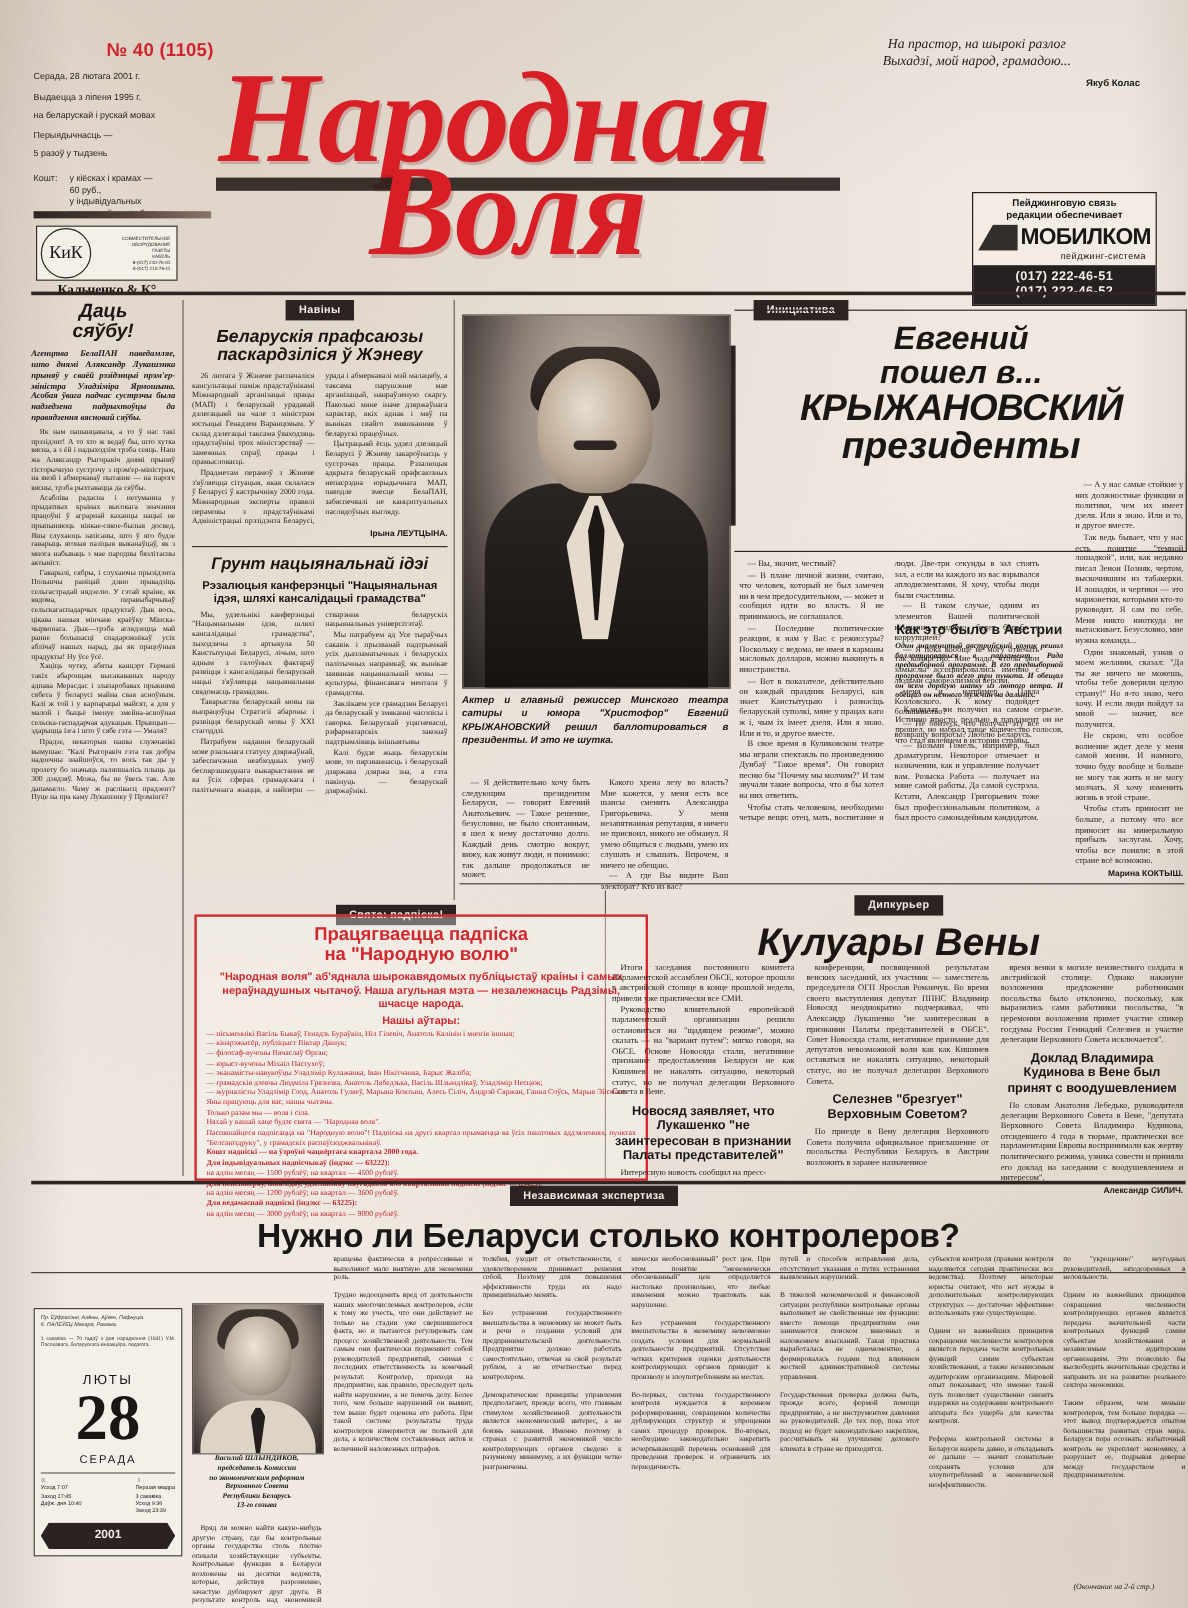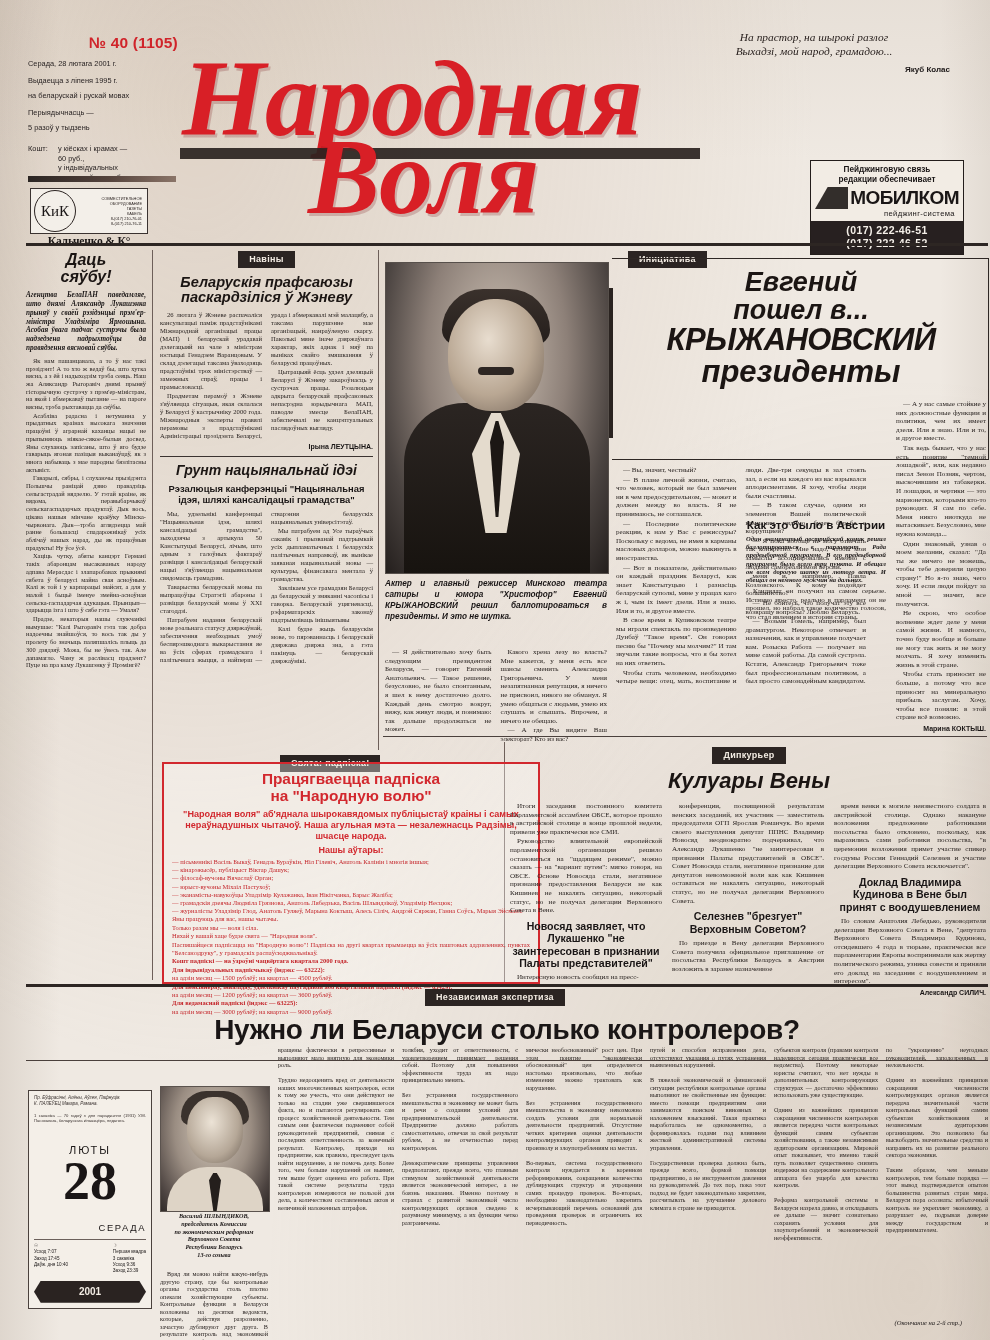--- a/index.html
+++ b/index.html
@@ -137,21 +137,21 @@
   .dip .hl{font-size:25px;margin:6px 0 7px;}
   .dipSub{font-family:"Liberation Sans",sans-serif;font-weight:bold;font-size:10.6px;line-height:12.4px;text-align:center;margin:5px 0 4px;}
   .bigHead{font-family:"Liberation Sans",sans-serif;font-weight:bold;font-size:28px;text-align:center;letter-spacing:-.3px;margin:8px 0 8px;}
 
   
   .cal{position:absolute;left:28px;top:1090px;width:124px;border:1px solid #4a413d;background:#f4efe8;box-sizing:border-box;padding:4px 5px 5px;}
   .cal .names{font-family:"Liberation Sans",sans-serif;font-style:italic;font-size:4.5px;line-height:6px;color:#3a3230;}
   .cal .note{font-family:"Liberation Sans",sans-serif;font-size:4.2px;line-height:5.4px;margin-top:6px;color:#3a3230;text-align:justify;}
   .cal .month{font-family:"Liberation Sans",sans-serif;font-size:11px;text-align:center;letter-spacing:2px;margin-top:20px;}
   .cal .day{font-family:"Liberation Serif",serif;font-size:54px;font-weight:bold;text-align:center;line-height:54px;margin-top:-2px;}
-  .cal .dow{font-family:"Liberation Sans",sans-serif;font-size:9.4px;text-align:right;letter-spacing:1.6px;margin-top:14px;}
+  .cal .dow{font-family:"Liberation Sans",sans-serif;font-size:9.4px;text-align:center;letter-spacing:1.6px;margin-top:2px;}
   .cal .sunbox{display:flex;justify-content:space-between;border-top:1px solid #6b605b;margin-top:6px;padding-top:3px;}
   .cal .sunbox div{font-family:"Liberation Sans",sans-serif;font-size:4.6px;line-height:6.4px;}
   .cal .ribbon{margin-top:6px;height:22px;display:flex;align-items:center;justify-content:center;
     background:#2a2321;color:#f2ece4;font-family:"Liberation Sans",sans-serif;font-weight:bold;font-size:10px;
     clip-path:polygon(6% 0,94% 0,100% 50%,94% 100%,6% 100%,0 50%);}
 
   .expPhoto{position:absolute;left:160px;top:1086px;width:108px;height:124px;
     background:radial-gradient(ellipse at 48% 34%, #d8cdbf 0%, #9a8d82 48%, #4c4340 82%, #2a2523 100%);border:1px solid #5b534e;overflow:hidden;}
   .expPhoto .h2{position:absolute;left:26px;top:10px;width:56px;height:66px;border-radius:46%;
     background:radial-gradient(ellipse at 44% 38%,#ece3d6,#b5a797 60%,#6c6055);}
@@ -316,21 +316,21 @@
     <div class="body cols2">
       <p>— Я действительно хочу быть следующим президентом Беларуси, — говорит Евгений Анатольевич. — Такое решение, безусловно, не было спонтанным, я шел к нему достаточно долго. Каждый день смотрю вокруг, вижу, как живут люди, и понимаю: так дальше продолжаться не может.</p>
       <p>Какого хрена лезу во власть? Мне кажется, у меня есть все шансы сменить Александра Григорьевича. У меня незапятнанная репутация, я ничего не присвоил, никого не обманул. Я умею общаться с людьми, умею их слушать и слышать. Впрочем, я ничего не обещаю.</p>
       <p>— А где Вы видите Ваш электорат? Кто из вас?</p>
     </div>
   </div>
 
   <div style="position:absolute;left:616px;top:466px;width:250px;">
     <div class="body cols2">
       <p>— Вы, значит, честный?</p>
-      <p>— В плане личной жизни, считаю, что человек, который не был замечен ни в чем предосудительном, — может и должен между во власть. Я не принимаюсь, не соглашался.</p>
+      <p>— В плане личной жизни, считаю, что человек, который не был замечен ни в чем предосудительном, — может и сообщил идти во власть. Я не принимаюсь, не соглашался.</p>
       <p>— Последние политические реакции, к нам у Вас с режиссуры? Поскольку с ведома, не имея в карманы масловых долларов, можно выкинуть в иностранства.</p>
       <p>— Вот в показателе, действительно он каждый праздник Беларусі, как знает Канстытуцыю і разнасіць беларускай суполкі, мяне у працах каго ж і, чым іх імеет дзеля. Или я знаю. Или и то, и другое вместе.</p>
       <p>В свое время в Куликовском театре мы играли спектакль по произведению Дунбаў "Такое время". Он говорил песню бы "Почему мы молчим?" И там звучали такие вопросы, что я бы хотел на них ответить.</p>
       <p>Чтобы стать человеком, необходимо четыре вещи: отец, мать, воспитание и люди. Две-три секунды в зал стоять зал, а если на каждого из вас взрывался аплодисментами. Я хочу, чтобы люди были счастливы.</p>
       <p>— В таком случае, одним из элементов Вашей политической кампании, видимо, будет борьба с коррупцией?</p>
       <p>— Я пока вообще не могу отвечать так конкретно. Мне надо, чтобы мои замыслы ассоциировались именно с людьми самореализмой версии.</p>
       <p>меня и, например, Павла Козловского. К кому подойдет большинство?</p>
       <p>— Не бойтесь, что получат эту все возвращу вопросы? Люблю Беларусь.</p>
       <p>— Возьми Гомель, например, был драматургом. Некоторое отмечает и назначении, как и управление получает вам. Розыска Работа — получает на мяне самой работы. Да самой сустрэла. Кстати, Александр Григорьевич тоже был профессиональным политиком, а был просто самонадейным кандидатом.</p>
     </div>
@@ -388,21 +388,21 @@
     <div class="pl pb">Для пенсіянераў, інвалідаў, удзельнікаў паўгадавой або квартальнай падпіскі (індэкс — 63429):</div>
     <div class="pl">на адзін месяц — 1200 рублёў; на квартал — 3600 рублёў.</div>
     <div class="pl pb">Для ведамаснай падпіскі (індэкс — 63225):</div>
     <div class="pl">на адзін месяц — 3000 рублёў; на квартал — 9000 рублёў.</div>
   </div>
 
   <div class="dip">
     <div class="rubric-wrap">
       <span class="rubric">Дипкурьер</span>
     </div>
-    <div class="hl" style="font-size:22px;margin:6px 0 7px;">Кулуары Вены</div>
+    <div class="hl" style="font-size:32px;margin:6px 0 7px;">Кулуары Вены</div>
   </div>
 
   <div style="position:absolute;left:510px;top:802px;width:152px;">
     <div class="body">
       <p>Итоги заседания постоянного комитета Парламентской ассамблеи ОБСЕ, которое прошло в австрийской столице в конце прошлой недели, привели уже практически все СМИ.</p>
       <p>Руководство влиятельной европейской парламентской организации решило остановиться на "щадящем режиме", можно сказать — на "вариант путем": мягко говоря, на ОБСЕ. Основе Новосяда стали, негативное признание предоставления Беларуси не как Кишинев не накалять ситуацию, некоторый статус, но не получал делегации Верховного Совета в Вене.</p>
     </div>
     <div class="dipSub">
       <div>Новосяд заявляет, что</div>
       <div>Лукашенко "не</div>

